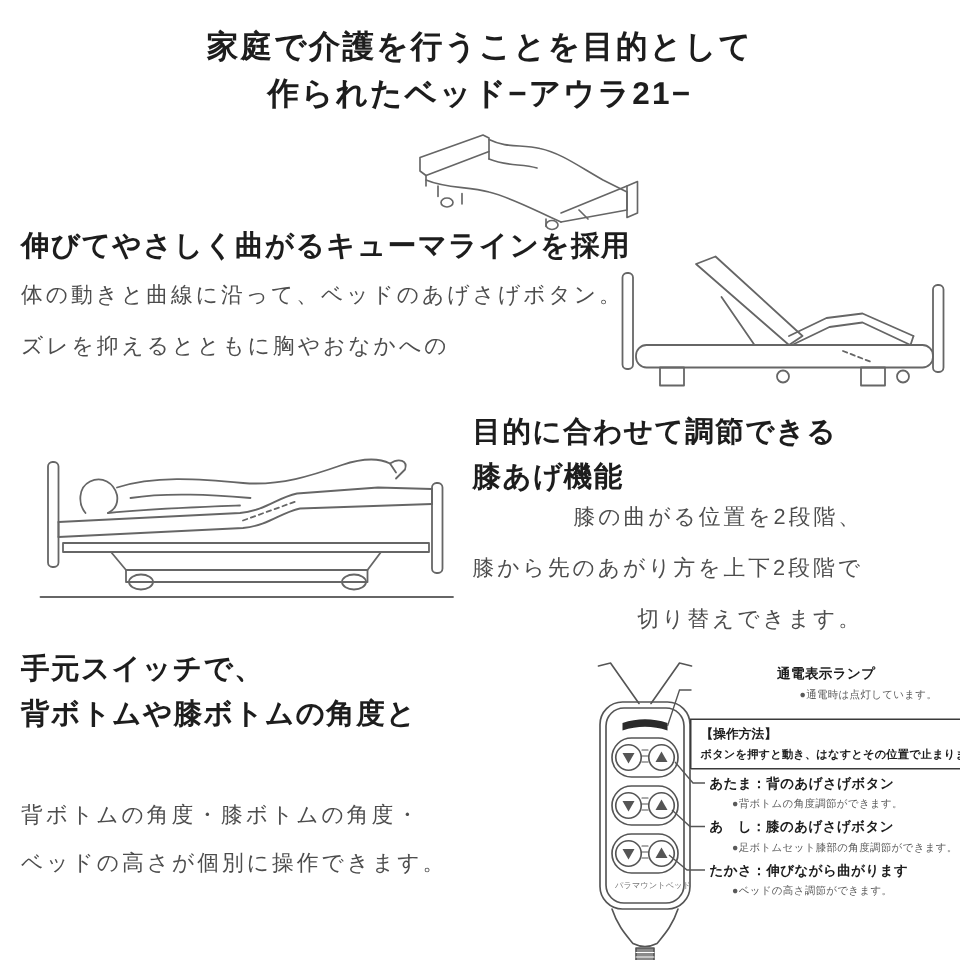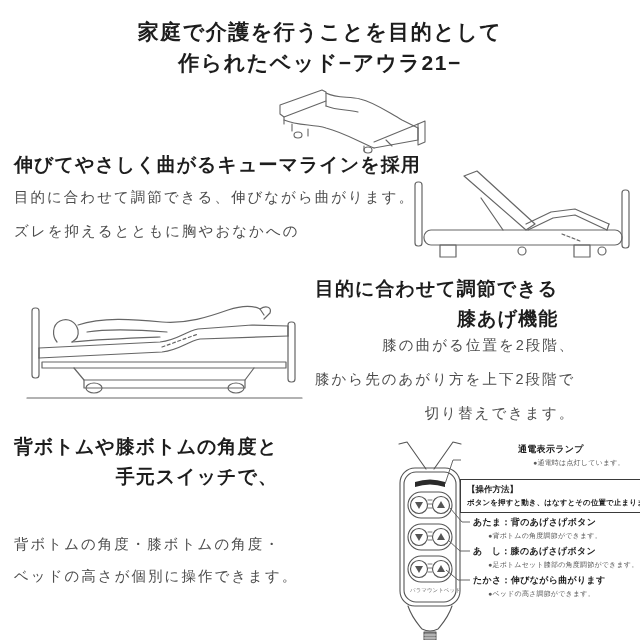--- a/index.html
+++ b/index.html
@@ -1,21 +1,21 @@
 <!DOCTYPE html>
 <html><head>
 <meta charset="utf-8">
 <style>
   html,body{margin:0;padding:0;background:#fff;}
   #page{position:relative;width:640px;height:640px;background:#ffffff;overflow:hidden;
         font-family:"Liberation Sans","DejaVu Sans",sans-serif;color:#222;}
   .abs{position:absolute;}
   .title{width:640px;text-align:center;font-size:21px;font-weight:bold;color:#1d1d1d;
          line-height:31px;letter-spacing:1.5px;}
-  .h-big{font-size:19px;font-weight:bold;color:#1d1d1d;letter-spacing:1px;line-height:30px;white-space:nowrap;text-align:right;}
+  .h-big{font-size:19px;font-weight:bold;color:#1d1d1d;letter-spacing:1px;line-height:30px;white-space:nowrap;}
   .body-txt{font-size:14.5px;color:#4d4d4d;letter-spacing:2px;line-height:34px;white-space:nowrap;}
   .body-txt.tight{line-height:32px;}
   svg{display:block;}
   .lbl-title{font-size:9px;font-weight:bold;color:#1d1d1d;white-space:nowrap;letter-spacing:.3px;}
   .lbl-desc{font-size:7px;color:#5a5a5a;white-space:nowrap;margin-top:2px;margin-left:15px;letter-spacing:.2px;}
   .op-box{border:1px solid #3a3a3a;background:#fff;padding:4px 6px;width:168px;}
   .op-box .t{font-size:8.5px;font-weight:bold;color:#1d1d1d;}
   .op-box .x{font-size:7.5px;font-weight:bold;color:#1d1d1d;white-space:nowrap;margin-top:2px;letter-spacing:.1px;}
 </style>
 </head>
@@ -41,21 +41,21 @@
         <path d="M106,58 L150,40"></path>
         <path d="M24,40 L24,47 M40,45 L40,52 M96,62 L96,67 M118,56 L124,62"></path>
         <ellipse cx="30" cy="51" rx="4" ry="3"></ellipse>
         <ellipse cx="100" cy="66" rx="4" ry="3"></ellipse>
       </g>
     </svg>
   </div>
 
   <div class="abs h-big" style="left:14px;top:150px;">伸びてやさしく曲がるキューマラインを採用</div>
   <div class="abs body-txt" style="left:14px;top:180px;">
-    <div>目的に合わせて調節できる、伸びながら曲がります。</div>
+    <div>体の動きと曲線に沿って、ベッドのあげさげボタン。</div>
     <div>ズレを抑えるとともに胸やおなかへの</div>
   </div>
 
   <div class="abs" style="left:404px;top:166px;">
     <svg width="236" height="105" viewBox="0 0 236 105">
       <g fill="none" stroke="#666" stroke-width="1.2" stroke-linejoin="round" stroke-linecap="round">
         <rect x="11" y="16" width="7" height="64" rx="3"></rect>
         <rect x="218" y="24" width="7" height="58" rx="3"></rect>
         <rect x="20" y="64" width="198" height="15" rx="7"></rect>
         <rect x="36" y="79" width="16" height="12"></rect>
@@ -100,22 +100,22 @@
         <path d="M45,46 C40,40 40,29 48,25 C56,21 64,26 66,34 C67,40 64,44 60,46"></path>
         <path d="M66,29 C90,21 120,23 150,26 C175,28 196,21 216,14 C228,10 240,9 248,13 L252,19"></path>
         <path d="M248,13 C254,9 260,11 258,17 L252,23"></path>
         <path d="M75,36 C100,32 130,34 155,36"></path>
         <path d="M60,46 C90,43 120,42 148,41"></path>
       </g>
     </svg>
   </div>
 
   <div class="abs h-big" style="left:14px;top:432px;">
+    <div>手元スイッチで、</div>
     <div>背ボトムや膝ボトムの角度と</div>
-    <div>手元スイッチで、</div>
   </div>
   <div class="abs body-txt tight" style="left:14px;top:528px;">
     <div>背ボトムの角度・膝ボトムの角度・</div>
     <div>ベッドの高さが個別に操作できます。</div>
   </div>
 
   <div class="abs" style="left:374px;top:436px;">
     <svg width="112" height="206" viewBox="0 0 112 206">
       <g fill="none" stroke="#555" stroke-width="1.1" stroke-linejoin="round" stroke-linecap="round">
         <path d="M33,6 L52,33 M33,6 L25,8 M79,6 L60,33 M79,6 L87,8"></path>

